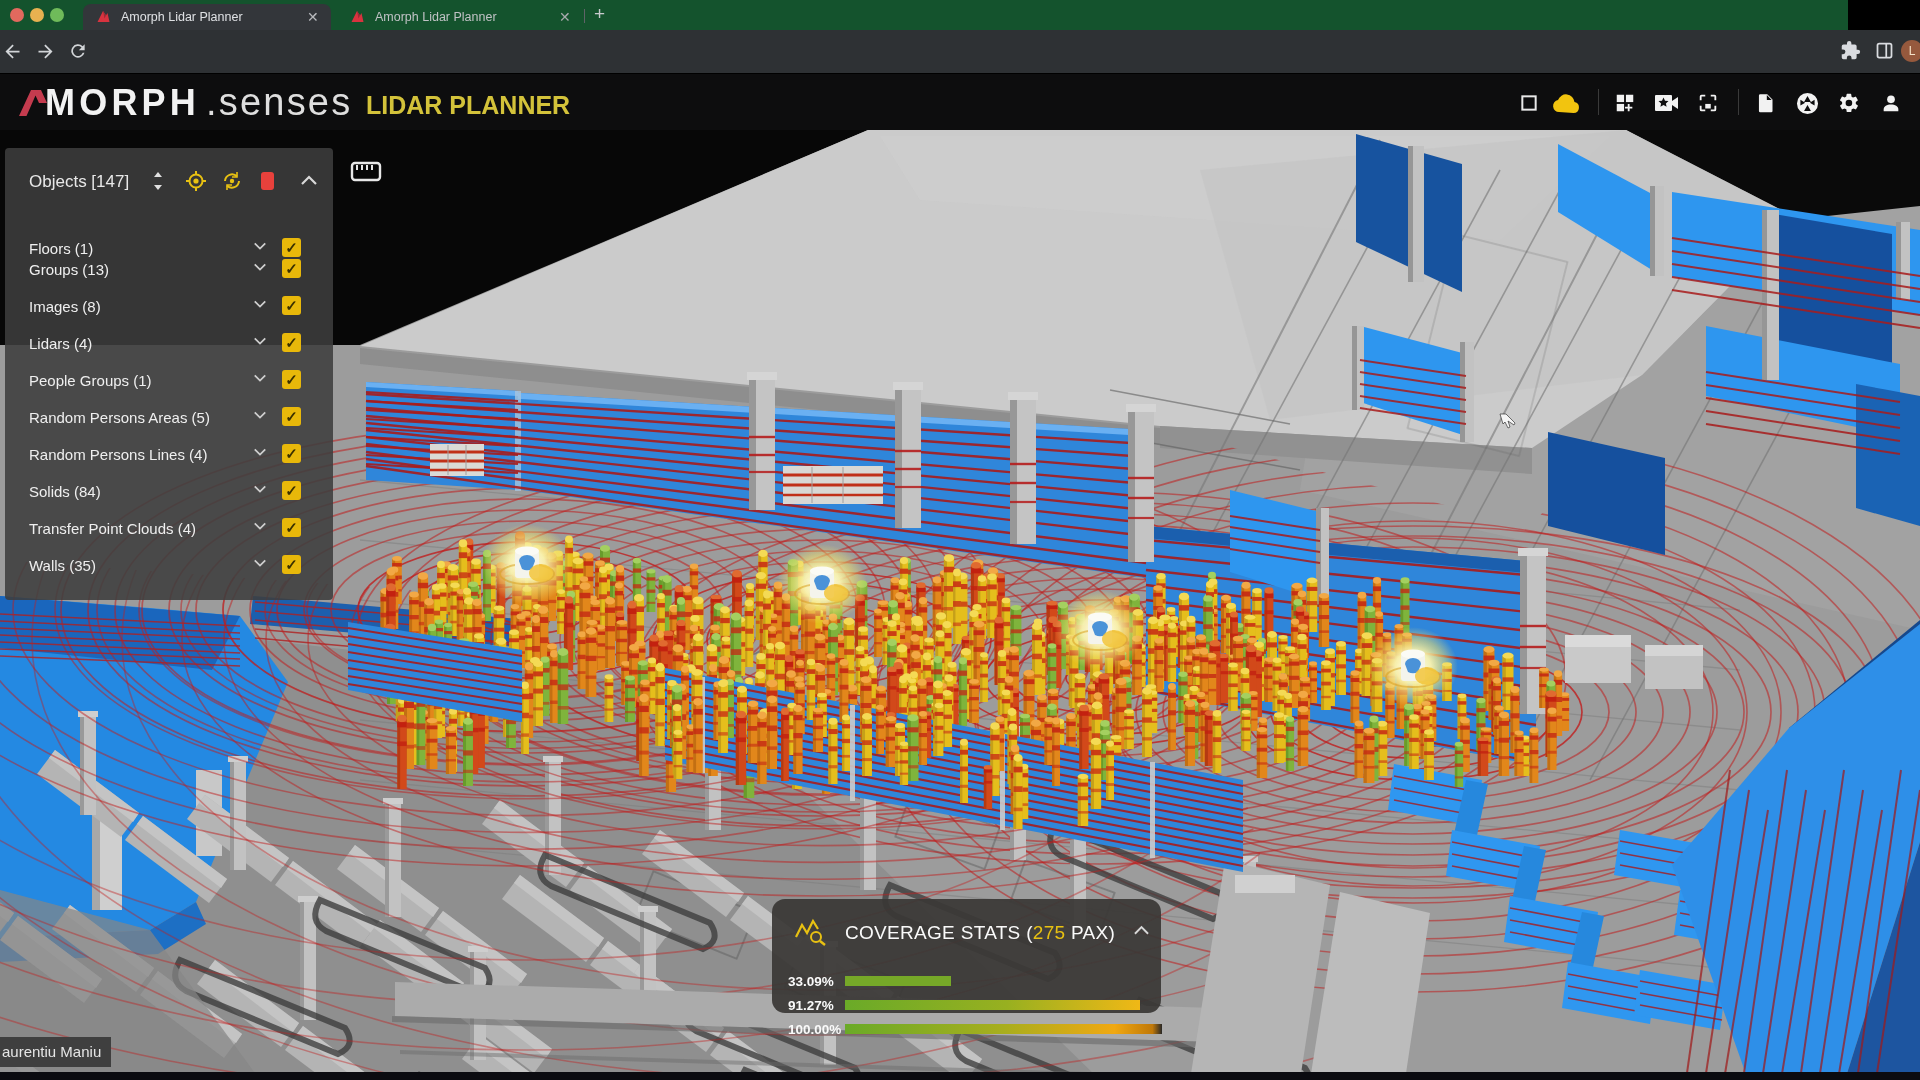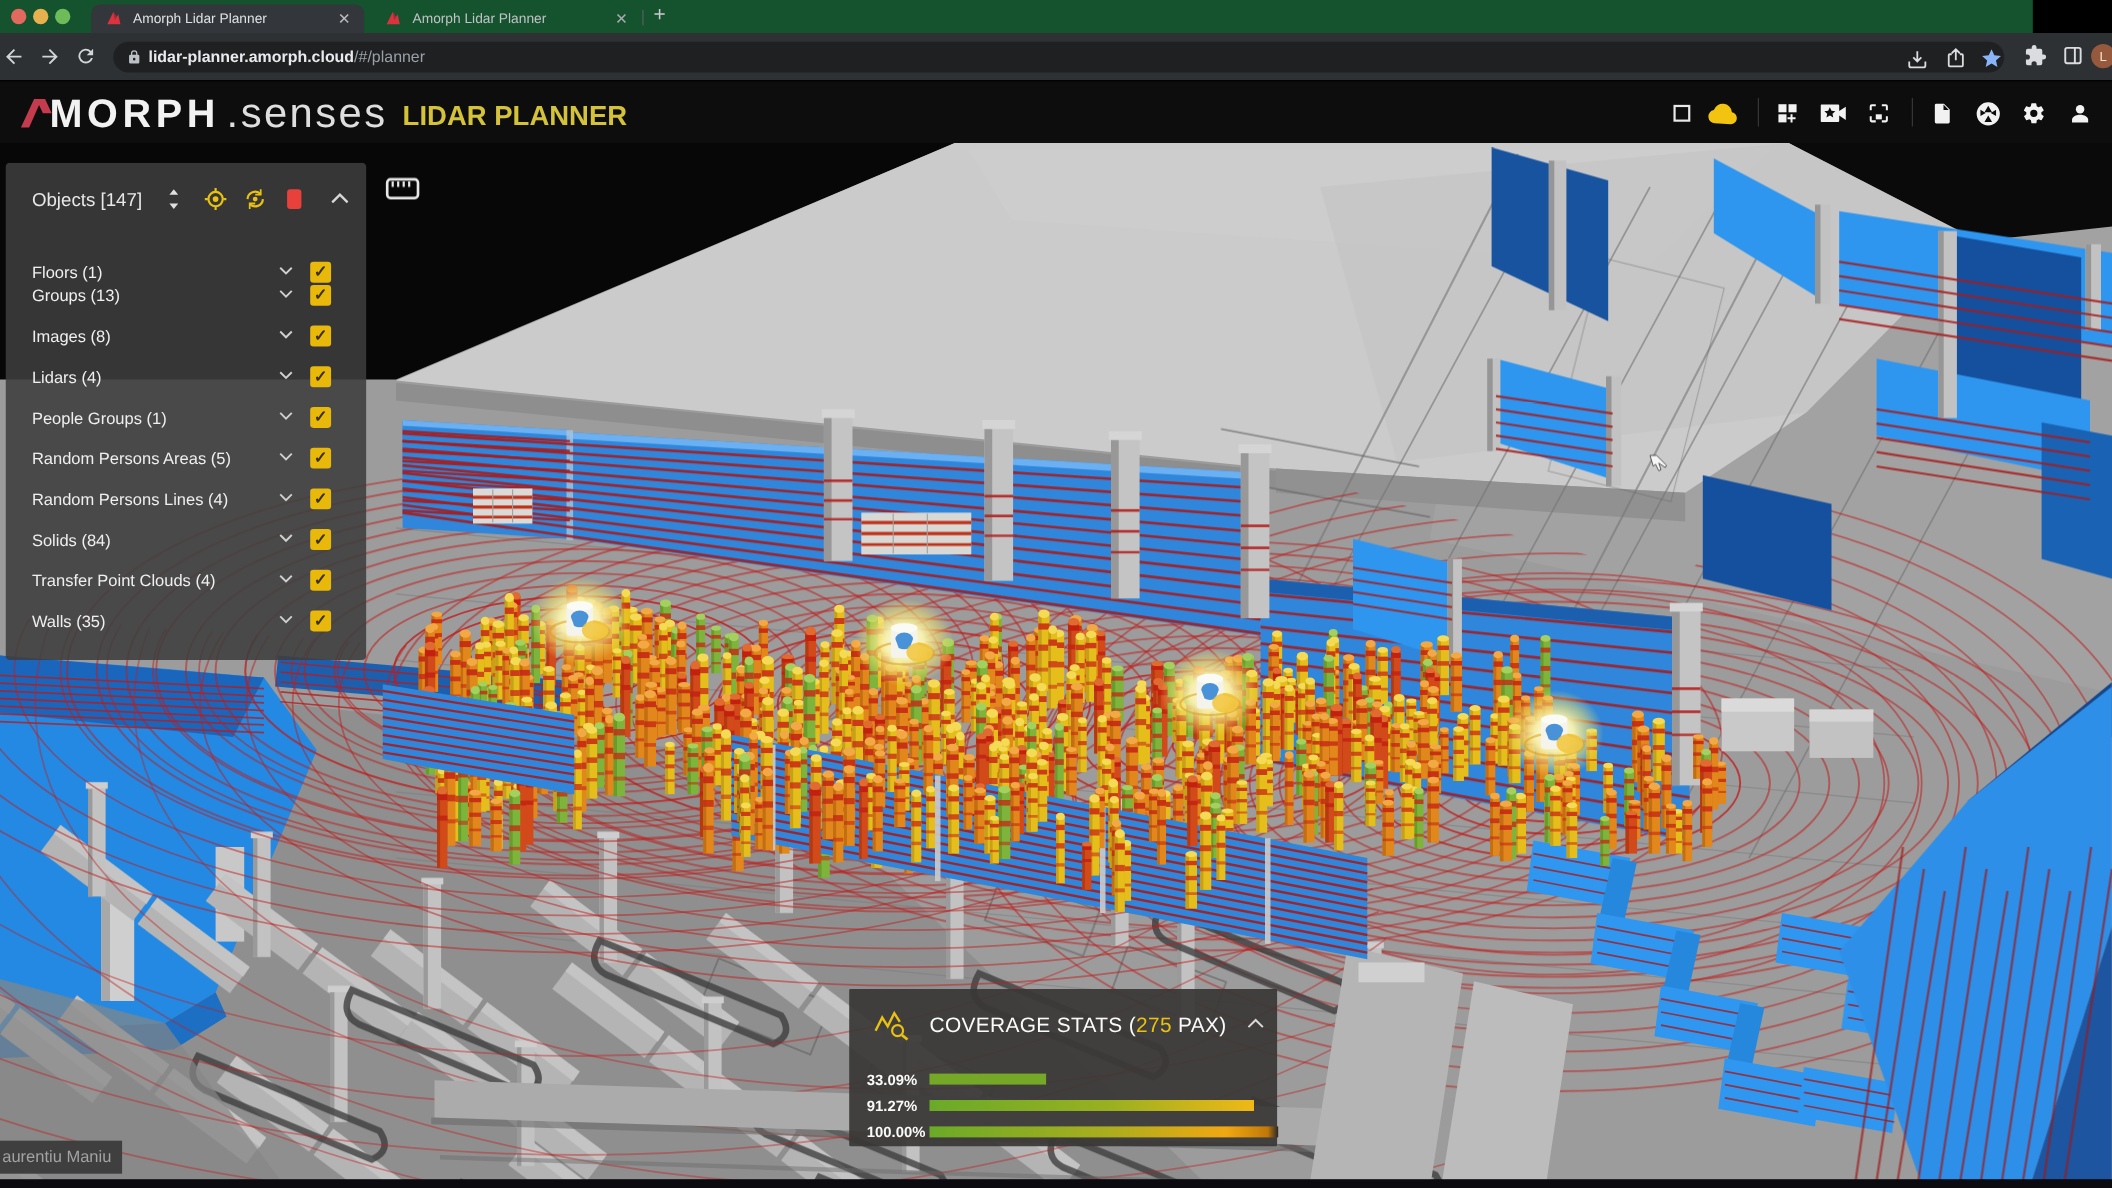--- a/index.html
+++ b/index.html
@@ -8,24 +8,24 @@
 .tab.inactive{background:transparent;color:#c0c2c5}
 .tlight{position:absolute;top:8px;width:14px;height:14px;border-radius:50%}
 #toolbar{position:absolute;left:0;top:30px;width:1920px;height:43px;background:#2e3134}
 #urlpill{position:absolute;left:103px;top:8px;width:1719px;height:28px;border-radius:14px;background:#1e2022;color:#e8eaed;font-size:14.5px;line-height:28px}
 #appbar{position:absolute;left:0;top:73px;width:1920px;height:57px;background:#0d0d0e;border-top:1px solid #000}
 #scene{position:absolute;left:0;top:130px;width:1920px;height:950px}
 #objpanel{position:absolute;left:5px;top:148px;width:328px;height:452px;background:rgba(62,62,62,0.88);border-radius:4px;color:#e8e8e8}
 .orow{position:absolute;left:24px;right:14px;height:24px;font-size:15px;color:#efefef}
 .chk{position:absolute;right:18px;top:-2px;width:19px;height:19px;background:#e8b80a;border-radius:3px;color:#3a3000;font-size:15px;font-weight:bold;text-align:center;line-height:19px}
 .chv{position:absolute;right:52px;top:-1px}
-#covpanel{position:absolute;left:772px;top:899px;width:389px;height:143px;background:rgba(58,56,54,0.93);border-radius:1px;color:#f0f0f0}
+#covpanel{position:absolute;left:772px;top:899px;width:389px;height:114px;background:rgba(58,56,54,0.93);border-radius:13px;color:#f0f0f0}
 .cbar{position:absolute;left:73px;height:10px}
 .clabel{position:absolute;left:16px;font-size:13.5px;font-weight:bold;color:#fafafa}
-#nametag{position:absolute;left:0px;top:1037px;height:30px;background:#3f3f3f;color:#a3a3a3;font-size:15px;line-height:30px;padding:0 10px 0 2px}
+#nametag{position:absolute;left:0px;top:1037px;height:30px;background:#3f3f3f;color:#e5e5e5;font-size:15px;line-height:30px;padding:0 10px 0 2px}
 #botstrip{position:absolute;left:0;top:1072px;width:1920px;height:8px;background:#0b0b10}
 svg{display:block}
 </style></head><body>
 
 <div id="tabbar">
  <div class="tlight" style="left:10px;background:#e2695e"></div>
  <div class="tlight" style="left:30px;background:#e8b150"></div>
  <div class="tlight" style="left:50px;background:#6fbb5a"></div>
  <div class="tab" style="left:83px;width:248px">
    <svg class="abs" style="left:13px;top:5px" width="15" height="15" viewBox="0 0 15 15">
@@ -50,35 +50,20 @@
 <div id="toolbar">
  <svg class="abs" style="left:2px;top:11px" width="21" height="21" viewBox="0 0 24 24">
       <path d="M20,11H7.8l5.6-5.6L12,4l-8,8 8,8 1.4-1.4L7.8,13H20z" fill="#d2d5d8"></path>
     </svg>
  <svg class="abs" style="left:35px;top:11px" width="21" height="21" viewBox="0 0 24 24">
       <path d="M4,11h12.2l-5.6-5.6L12,4l8,8-8,8-1.4-1.4 5.6-5.6H4z" fill="#d2d5d8"></path>
     </svg>
  <svg class="abs" style="left:68px;top:11px" width="20" height="20" viewBox="0 0 24 24">
       <path d="M17.65,6.35A8,8 0 1,0 19.73,14h-2.08a6,6 0 1,1 -1.41-6.24L13,11h7V4z" fill="#d2d5d8"></path>
     </svg>
- <div id="urlpill">
-   <svg class="abs" style="left:12px;top:7px" width="14" height="14" viewBox="0 0 24 24">
-        <path d="M12,17a2,2 0 0,0 2,-2 2,2 0 0,0 -4,0 2,2 0 0,0 2,2m6,-9a2,2 0 0,1 2,2v10a2,2 0 0,1 -2,2H6a2,2 0 0,1 -2,-2V10a2,2 0 0,1 2,-2h1V6a5,5 0 0,1 10,0v2h1m-6,-5a3,3 0 0,0 -3,3v2h6V6a3,3 0 0,0 -3,-3z" fill="#bdc1c6"></path>
-      </svg>
-   <span class="abs" style="left:32px"><b>lidar-planner.amorph.cloud</b><span style="color:#9aa0a6">/#/planner</span></span>
-   <svg class="abs" style="left:1629px;top:5px" width="22" height="22" viewBox="0 0 24 24" fill="none" stroke="#dadce0" stroke-width="1.8">
-        <path d="M4,14 v4 a2,2 0 0,0 2,2 h12 a2,2 0 0,0 2,-2 v-4 M12,4 v10 M8,10 l4,4 4,-4"></path>
-      </svg>
-   <svg class="abs" style="left:1664px;top:4px" width="22" height="22" viewBox="0 0 24 24" fill="none" stroke="#dadce0" stroke-width="1.8">
-        <path d="M8,8 H6 a1,1 0 0,0 -1,1 v10 a1,1 0 0,0 1,1 h12 a1,1 0 0,0 1,-1 V9 a1,1 0 0,0 -1,-1 h-2 M12,3 v11 M8,7 l4,-4 4,4"></path>
-      </svg>
-   <svg class="abs" style="left:1697px;top:5px" width="21" height="21" viewBox="0 0 24 24">
-        <path d="M12,2 l2.9,6.3 6.9,0.7-5.2,4.6 1.5,6.8L12,16.9 5.9,20.4l1.5-6.8L2.2,9 9.1,8.3z" fill="#8ab4f8"></path>
-      </svg>
- </div>
  <svg class="abs" style="left:1840px;top:10px" width="21" height="21" viewBox="0 0 24 24">
       <path d="M20.5,11H19V7a2,2 0 0,0 -2,-2h-4V3.5a2.5,2.5 0 0,0 -5,0V5H4A2,2 0 0,0 2,7v3.8h1.5a2.7,2.7 0 0,1 0,5.4H2V20a2,2 0 0,0 2,2h3.8v-1.5a2.7,2.7 0 0,1 5.4,0V22H17a2,2 0 0,0 2,-2v-4h1.5a2.5,2.5 0 0,0 0,-5z" fill="#dadce0"></path>
     </svg>
  <svg class="abs" style="left:1874px;top:10px" width="21" height="21" viewBox="0 0 24 24" fill="none" stroke="#dadce0" stroke-width="2">
       <rect x="4" y="4" width="16" height="16" rx="2"></rect>
       <line x1="14" y1="4" x2="14" y2="20"></line>
     </svg>
  <div class="abs" style="left:1901px;top:10px;width:22px;height:22px;border-radius:50%;background:#96593d;color:#f5e3c8;font-size:12px;text-align:center;line-height:22px">L</div>
 </div>
 

